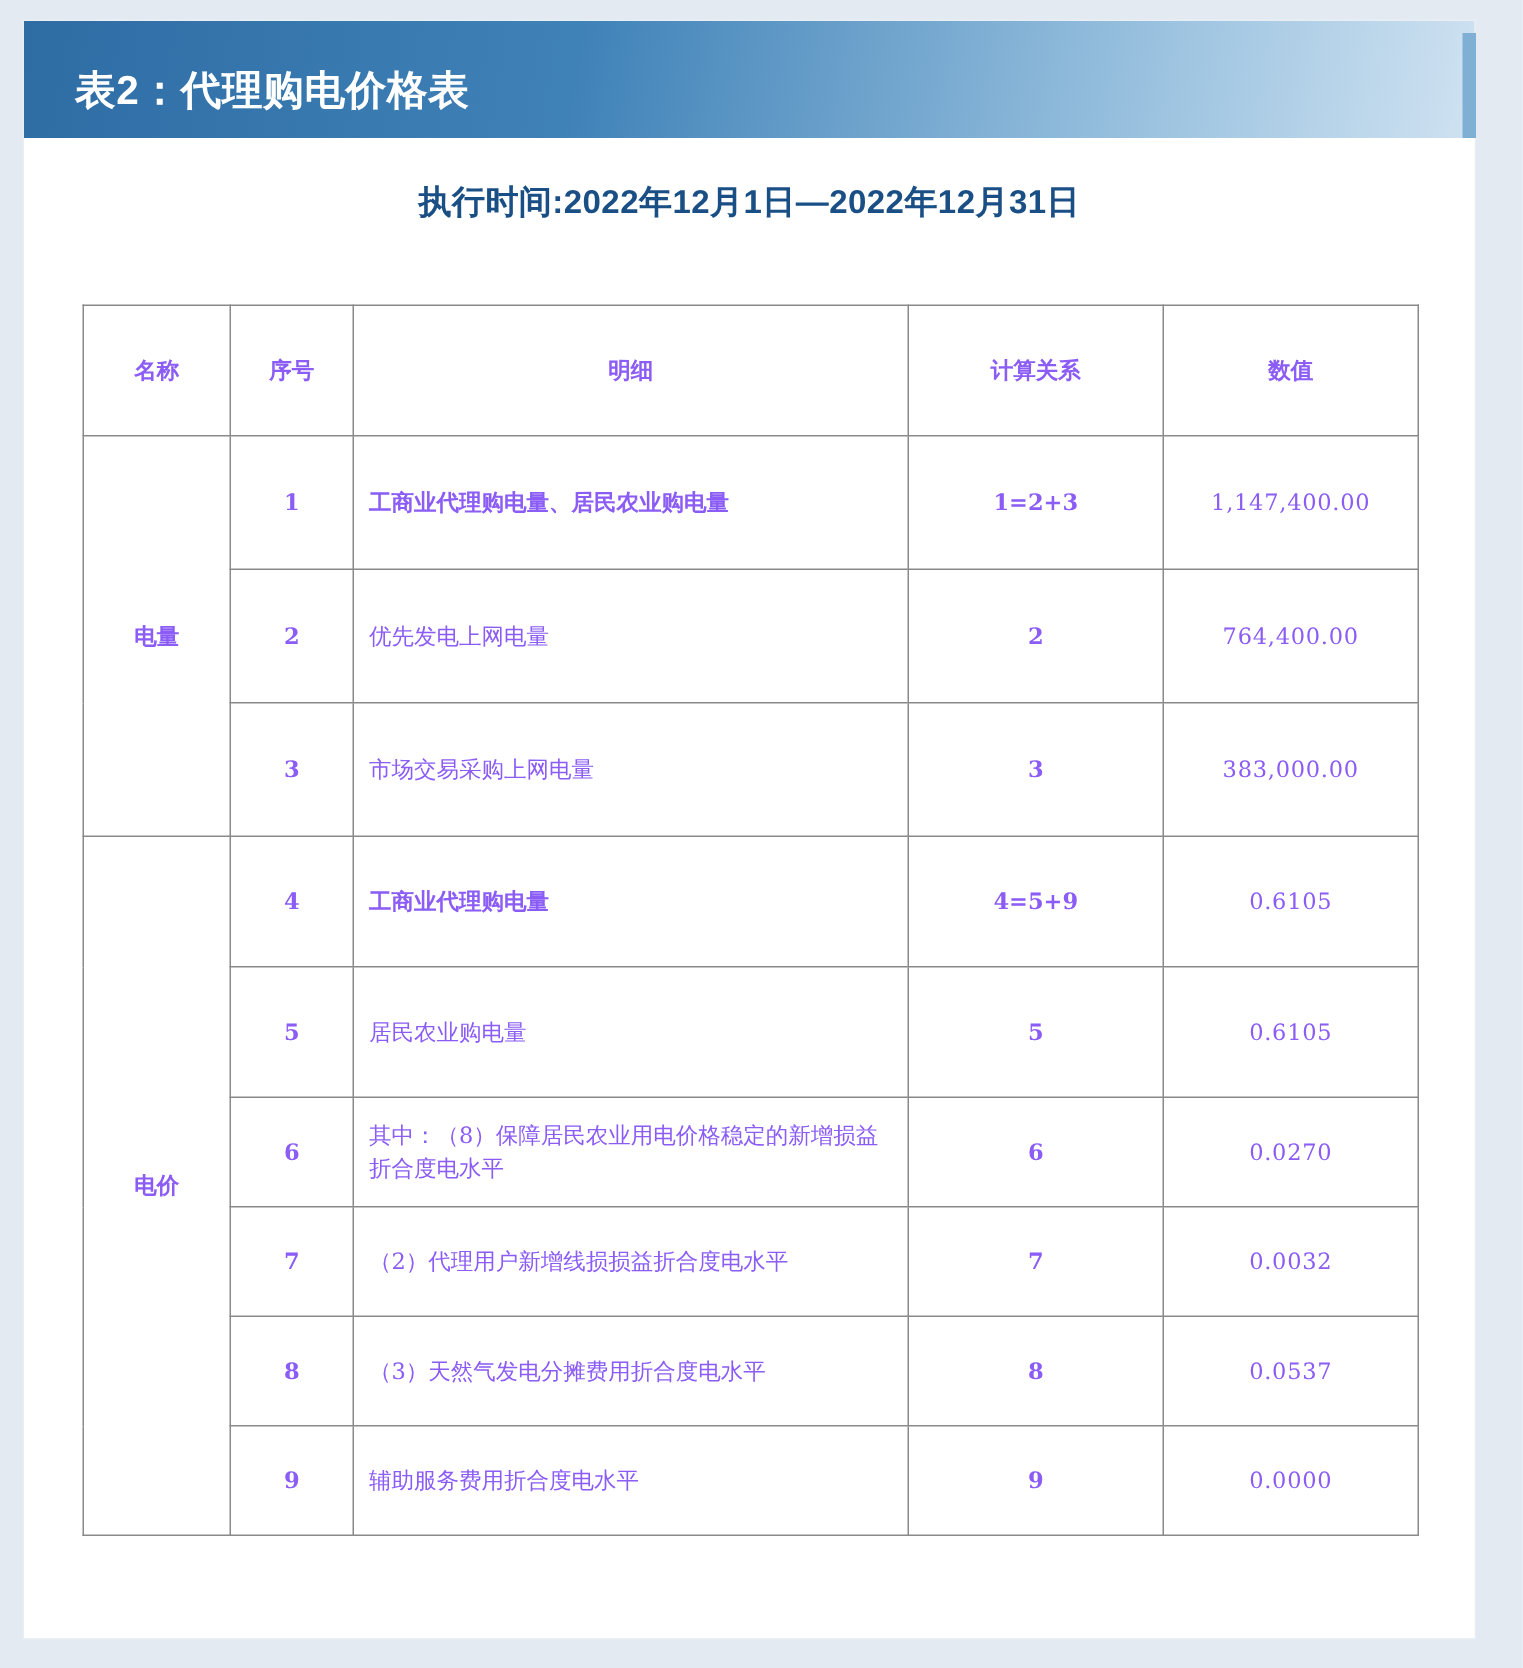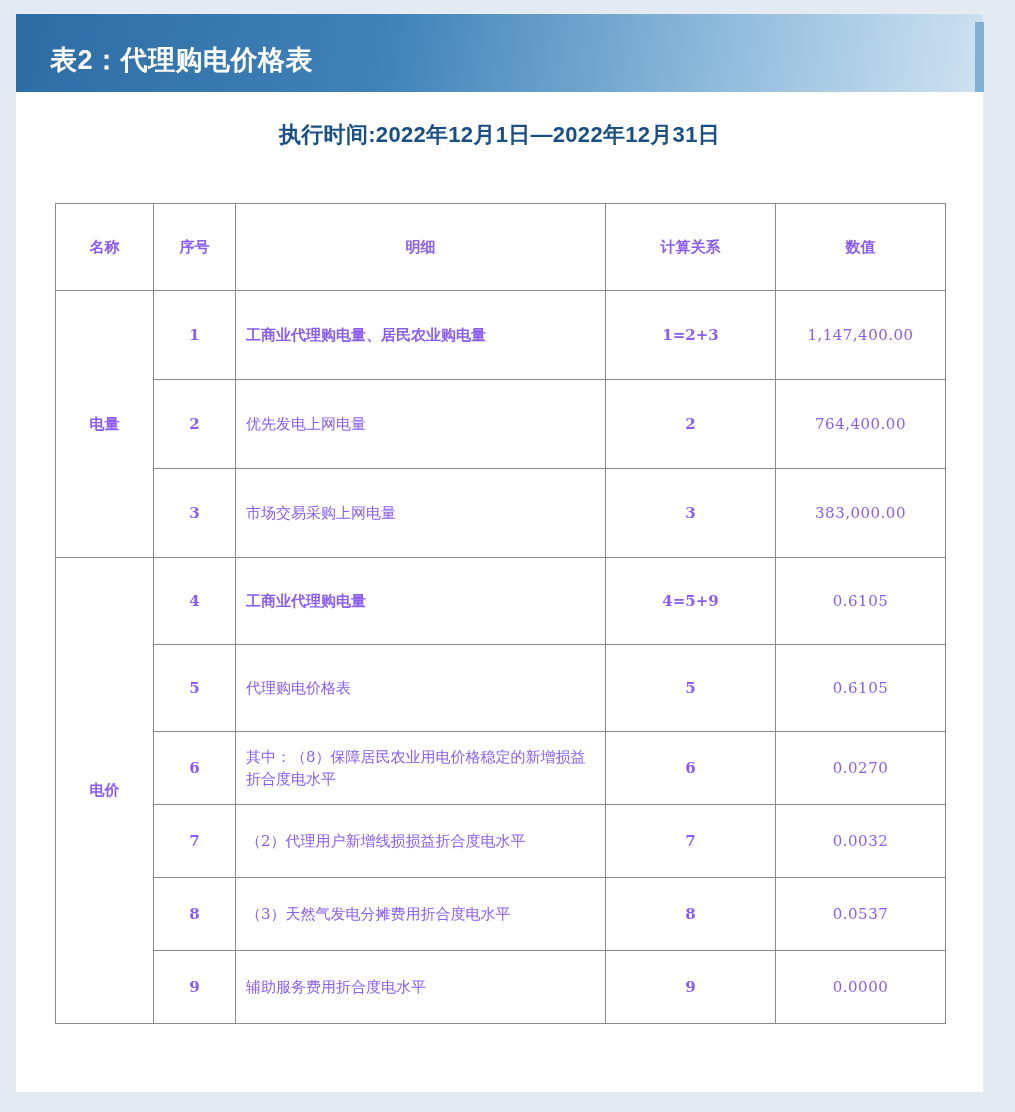--- a/index.html
+++ b/index.html
@@ -208,21 +208,21 @@
 
         <tr class="r-mid">
           <td class="group" rowspan="6">电价</td>
           <td class="c-center bold">4</td>
           <td class="c-left bold">工商业代理购电量</td>
           <td class="c-center bold">4=5+9</td>
           <td class="c-right num">0.6105</td>
         </tr>
         <tr class="r-mid">
           <td class="c-center bold">5</td>
-          <td class="c-left">代理购电价格表</td>
+          <td class="c-left">居民农业购电量</td>
           <td class="c-center bold">5</td>
           <td class="c-right num">0.6105</td>
         </tr>
         <tr class="r-two">
           <td class="c-center bold">6</td>
           <td class="c-left detail-2line">其中：（8）保障居民农业用电价格稳定的新增损益折合度电水平</td>
           <td class="c-center bold">6</td>
           <td class="c-right num">0.0270</td>
         </tr>
         <tr class="r-two">

